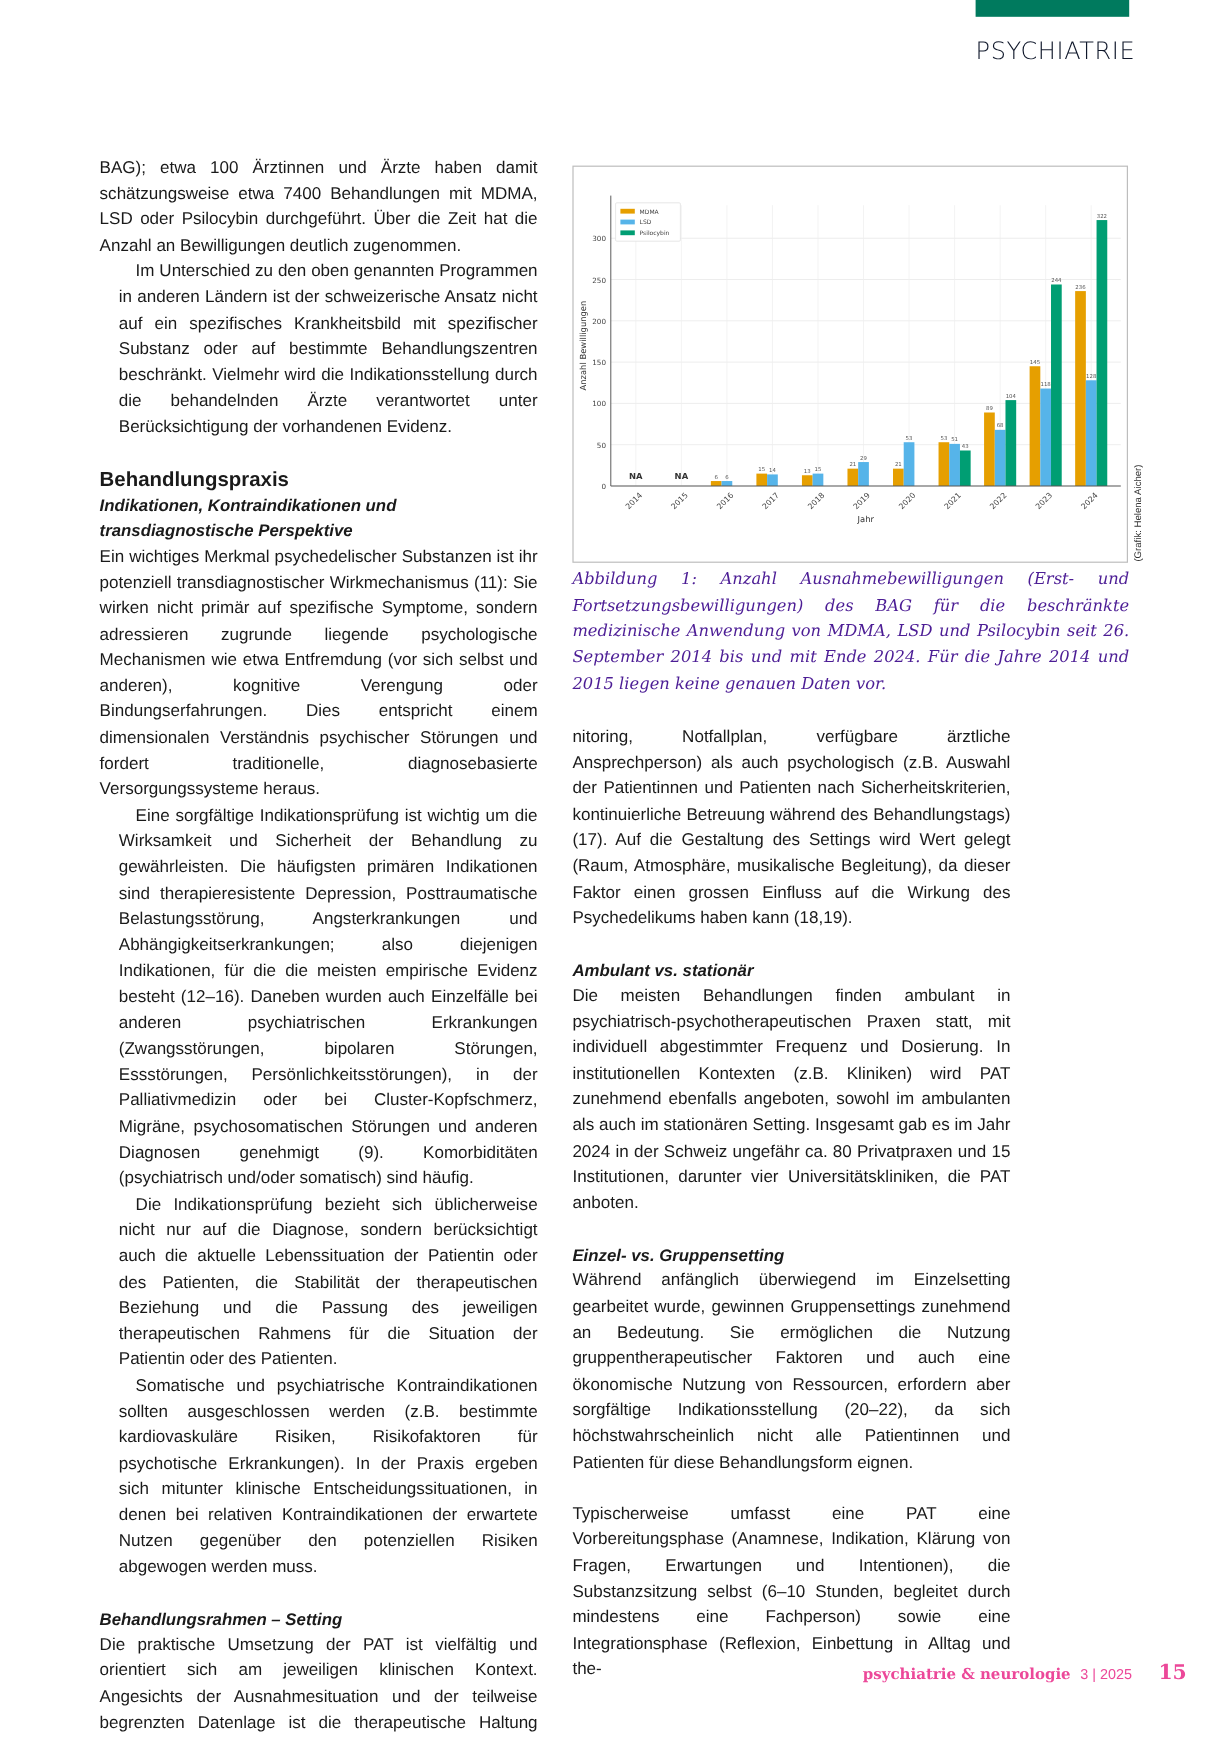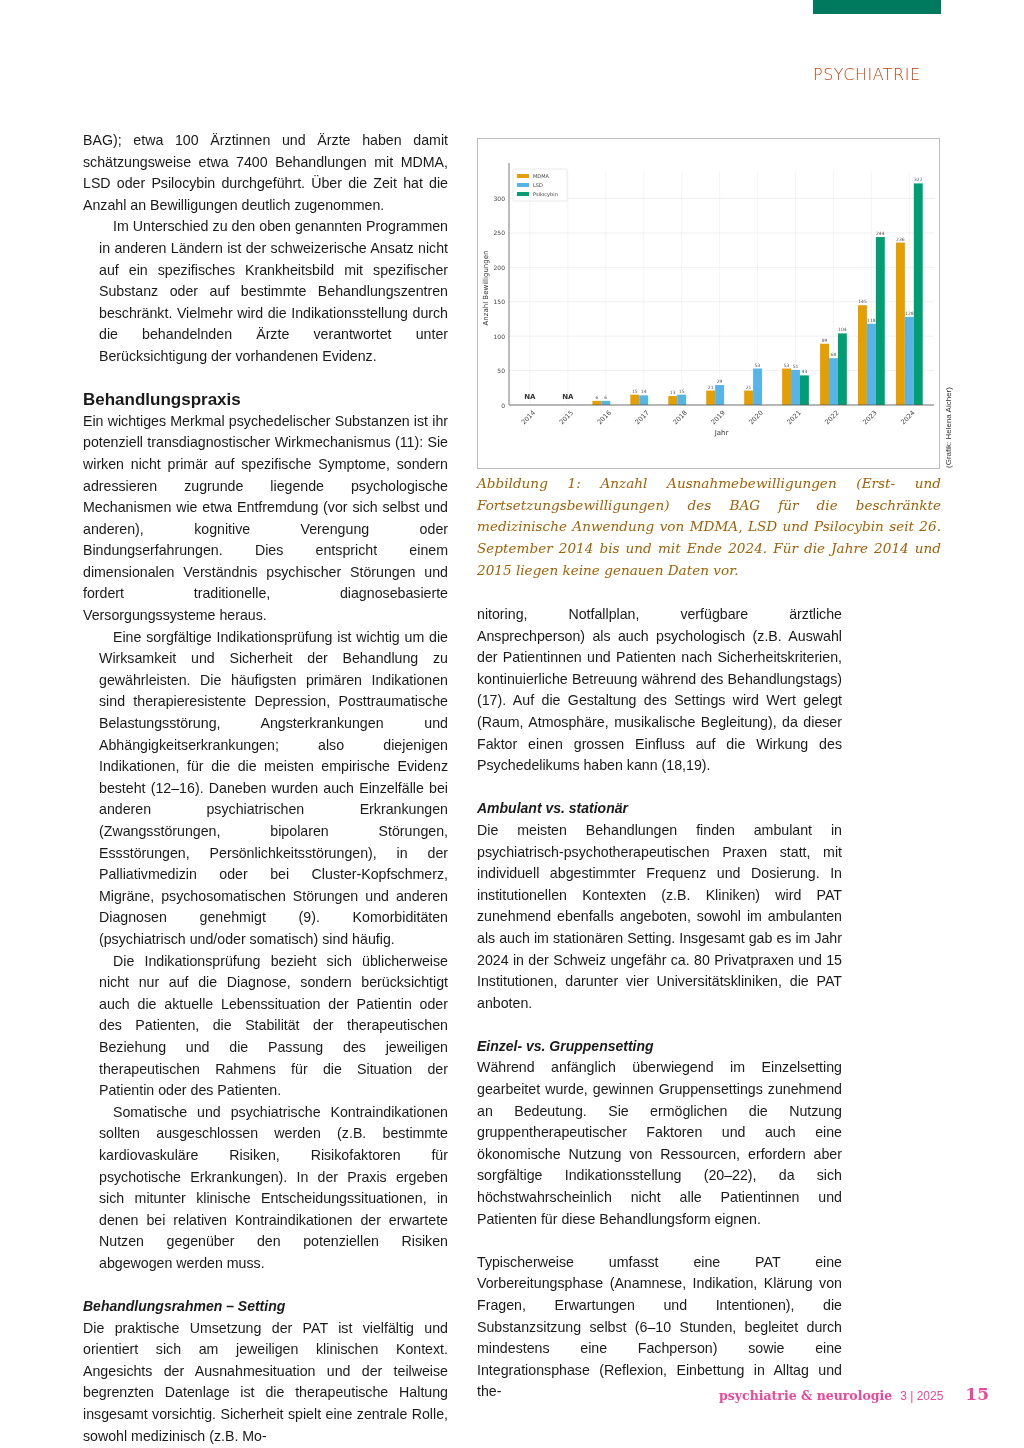--- a/index.html
+++ b/index.html
@@ -1,46 +1,47 @@
 <!DOCTYPE html>
 <html><head>
 <meta charset="utf-8">
 <style>
   html, body { margin: 0; padding: 0; background: #ffffff; }
   body { width: 1024px; height: 1448px; position: relative; overflow: hidden; font-family: "Liberation Sans", "DejaVu Sans", sans-serif; color: #1a1a1a; }
   .top-bar { position: absolute; left: 813px; top: 0; width: 128px; height: 14px; background: #007a5e; }
-  .section-label { position: absolute; left: 813px; top: 30px; font-size: 16px; letter-spacing: 0.5px; color: #c2410c; font-family: "DejaVu Sans", sans-serif; font-weight: 300; margin-top: 35px; }
+  .section-label { position: absolute; left: 813px; top: 30px; font-size: 20px; letter-spacing: 0.5px; color: #0f172a; font-family: "DejaVu Sans", sans-serif; font-weight: 300; }
   .col { position: absolute; font-size: 14.2px; line-height: 21.6px; text-align: justify; }
   .col-left { left: 83px; top: 130px; width: 365px; }
   .col-right { left: 477px; top: 604px; width: 365px; }
   .col p { margin: 0; }
   .col p.indent { text-indent: 14px; margin-left: 16px; }
   .col p.spacer { height: 21.6px; }
   .col h3 { margin: 0; font-size: 17px; font-weight: bold; line-height: 21.6px; text-align: left; }
   .col h4 { margin: 0; font-size: 14px; font-weight: bold; font-style: italic; line-height: 21.6px; text-align: left; }
   .figure-box { position: absolute; left: 477px; top: 138px; width: 463px; height: 331px; border: 1px solid #bdbdbd; box-sizing: border-box; background: #fff; }
   .figure-box svg { position: absolute; left: 0; top: 0; }
   .credit { position: absolute; left: 944px; top: 468px; transform-origin: left top; transform: rotate(-90deg); font-size: 8px; color: #333; white-space: nowrap; }
-  .caption { position: absolute; left: 477px; top: 473px; width: 464px; font-family: "DejaVu Serif", "Liberation Serif", serif; font-style: italic; font-size: 13.6px; line-height: 21.7px; text-align: justify; color: #a16207; }
+  .caption { position: absolute; left: 477px; top: 473px; width: 464px; font-family: "DejaVu Serif", "Liberation Serif", serif; font-style: italic; font-size: 13.6px; line-height: 21.7px; text-align: justify; color: #4c1d95; }
   .footer { position: absolute; left: 719px; top: 1384px; font-family: "DejaVu Serif", "Liberation Serif", serif; font-size: 12.5px; color: #ec4899; white-space: nowrap; }
   .footer .journal { font-weight: bold; }
   .footer .issue { font-family: "Liberation Sans", sans-serif; font-size: 12px; margin-left: 4px; }
   .footer .page { font-weight: bold; font-size: 17px; margin-left: 18px; }
 </style>
 </head>
 <body>
 
 <div class="top-bar"></div>
 <div class="section-label">PSYCHIATRIE</div>
 
 <div class="col col-left">
   <p>BAG); etwa 100 Ärztinnen und Ärzte haben damit schätzungsweise etwa 7400 Behandlungen mit MDMA, LSD oder Psilocybin durchgeführt. Über die Zeit hat die Anzahl an Bewilligungen deutlich zugenommen.</p>
   <p class="indent">Im Unterschied zu den oben genannten Programmen in anderen Ländern ist der schweizerische Ansatz nicht auf ein spezifisches Krankheitsbild mit spezifischer Substanz oder auf bestimmte Behandlungszentren beschränkt. Vielmehr wird die Indikationsstellung durch die behandelnden Ärzte verantwortet unter Berücksichtigung der vorhandenen Evidenz.</p>
   <p class="spacer"></p>
   <h3>Behandlungspraxis</h3>
+  <h4>Indikationen, Kontraindikationen und transdiagnostische Perspektive</h4>
   <p>Ein wichtiges Merkmal psychedelischer Substanzen ist ihr potenziell transdiagnostischer Wirkmechanismus (11): Sie wirken nicht primär auf spezifische Symptome, sondern adressieren zugrunde liegende psychologische Mechanismen wie etwa Entfremdung (vor sich selbst und anderen), kognitive Verengung oder Bindungserfahrungen. Dies entspricht einem dimensionalen Verständnis psychischer Störungen und fordert traditionelle, diagnosebasierte Versorgungssysteme heraus.</p>
   <p class="indent">Eine sorgfältige Indikationsprüfung ist wichtig um die Wirksamkeit und Sicherheit der Behandlung zu gewährleisten. Die häufigsten primären Indikationen sind therapieresistente Depression, Posttraumatische Belastungsstörung, Angsterkrankungen und Abhängigkeitserkrankungen; also diejenigen Indikationen, für die die meisten empirische Evidenz besteht (12–16). Daneben wurden auch Einzelfälle bei anderen psychiatrischen Erkrankungen (Zwangsstörungen, bipolaren Störungen, Essstörungen, Persönlichkeitsstörungen), in der Palliativmedizin oder bei Cluster-Kopfschmerz, Migräne, psychosomatischen Störungen und anderen Diagnosen genehmigt (9). Komorbiditäten (psychiatrisch und/oder somatisch) sind häufig.</p>
   <p class="indent">Die Indikationsprüfung bezieht sich üblicherweise nicht nur auf die Diagnose, sondern berücksichtigt auch die aktuelle Lebenssituation der Patientin oder des Patienten, die Stabilität der therapeutischen Beziehung und die Passung des jeweiligen therapeutischen Rahmens für die Situation der Patientin oder des Patienten.</p>
   <p class="indent">Somatische und psychiatrische Kontraindikationen sollten ausgeschlossen werden (z.B. bestimmte kardiovaskuläre Risiken, Risikofaktoren für psychotische Erkrankungen). In der Praxis ergeben sich mitunter klinische Entscheidungssituationen, in denen bei relativen Kontraindikationen der erwartete Nutzen gegenüber den potenziellen Risiken abgewogen werden muss.</p>
   <p class="spacer"></p>
   <h4>Behandlungsrahmen – Setting</h4>
   <p>Die praktische Umsetzung der PAT ist vielfältig und orientiert sich am jeweiligen klinischen Kontext. Angesichts der Ausnahmesituation und der teilweise begrenzten Datenlage ist die therapeutische Haltung insgesamt vorsichtig. Sicherheit spielt eine zentrale Rolle, sowohl medizinisch (z.B. Mo-</p>
 </div>
 
 <div class="figure-box">

